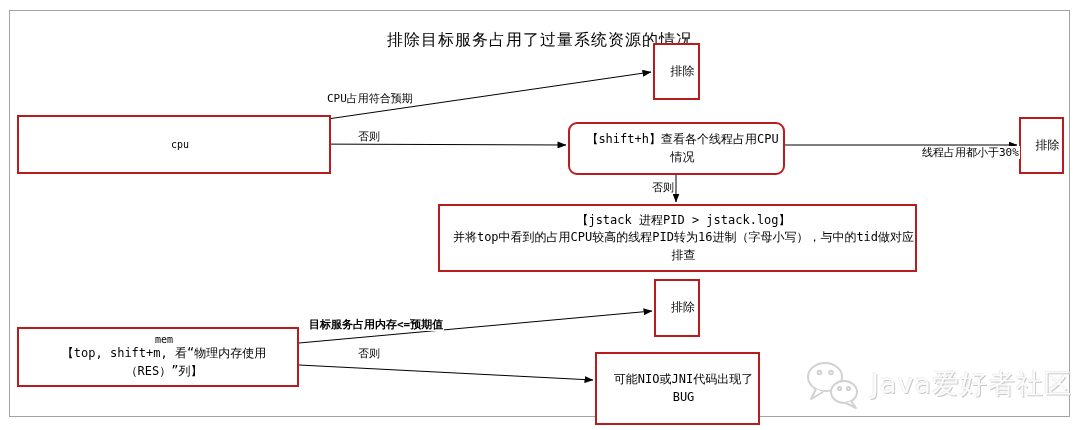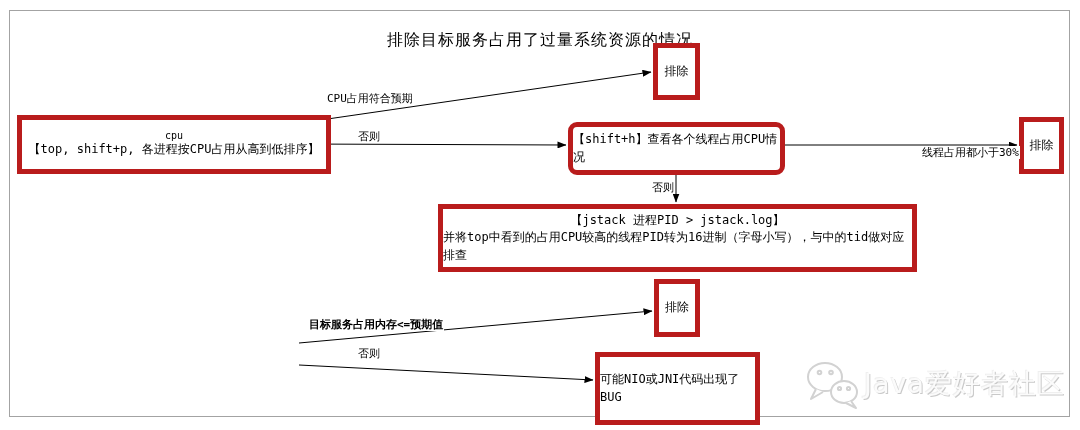--- a/index.html
+++ b/index.html
@@ -10,32 +10,32 @@
   .frame{
     position:absolute;left:9px;top:10px;width:1061px;height:407px;
     border:1px solid #a3a3a3;box-sizing:border-box;background:#fff;
   }
   .title{
     position:absolute;left:0;top:30px;width:100%;text-align:center;
     font-size:16px;letter-spacing:1px;color:#000;
     font-family:"DejaVu Sans","Liberation Sans",sans-serif;
   }
   .node{
-    position:absolute;border:5px solid #b91c1c;background:#fff;box-sizing:border-box;
+    position:absolute;border:2px solid #b91c1c;background:#fff;box-sizing:border-box;
     display:flex;flex-direction:column;align-items:center;justify-content:center;
-    font-size:12px;line-height:1.45;text-align:left;color:#000;
+    font-size:12px;line-height:1.45;text-align:center;color:#000;padding-left:12px;
   }
   .node .tag{font-size:10px;line-height:1.1;}
   .edge-label{
     position:absolute;font-size:11px;color:#000;white-space:nowrap;background:#fff;
     padding:0 1px;line-height:1.2;
   }
   svg.wires{position:absolute;left:0;top:0;width:1080px;height:430px;pointer-events:none;}
   .watermark{
-    position:absolute;left:804px;top:358px;display:flex;align-items:center;gap:4px;
+    position:absolute;left:804px;top:358px;display:flex;align-items:center;gap:11px;
     user-select:none;
   }
   .watermark .wm-text{
     font-size:27px;color:#fbfbfb;letter-spacing:1px;
     text-shadow:1px 1px 0 #c9c9c9, -1px -1px 0 #efefef;
     font-family:"DejaVu Sans","Liberation Sans",sans-serif;
   }
 </style>
 </head>
 <body>
@@ -57,40 +57,43 @@
       <line x1="300" y1="144" x2="566" y2="145" marker-end="url(#arr)"></line>
       <line x1="785" y1="145" x2="1017" y2="145" marker-end="url(#arr)"></line>
       <line x1="676" y1="175" x2="676" y2="202" marker-end="url(#arr)"></line>
       <line x1="299" y1="343" x2="652" y2="311" marker-end="url(#arr)"></line>
       <line x1="299" y1="365" x2="593" y2="380" marker-end="url(#arr)"></line>
     </g>
   </svg>
 
   <div class="node" style="left:17px;top:115px;width:314px;height:59px;">
     <div class="tag">cpu</div>
-    <div>【top, shift+p, 各进程按CPU占用从高到低排序】</div>
   </div>
 
   <div class="node" style="left:653px;top:43px;width:47px;height:57px;">
     <div>排除</div>
   </div>
 
   <div class="node" style="left:568px;top:122px;width:217px;height:53px;border-radius:9px;">
     <div>【shift+h】查看各个线程占用CPU情况</div>
   </div>
 
   <div class="node" style="left:1019px;top:117px;width:45px;height:57px;">
     <div>排除</div>
   </div>
 
   <div class="node" style="left:438px;top:204px;width:479px;height:68px;">
     <div>【jstack 进程PID &gt; jstack.log】</div>
     <div>并将top中看到的占用CPU较高的线程PID转为16进制（字母小写），与中的tid做对应排查</div>
   </div>
 
+  <div class="node" style="left:17px;top:327px;width:282px;height:60px;">
+    <div class="tag">mem</div>
+    <div>【top, shift+m, 看“物理内存使用（RES）”列】</div>
+  </div>
 
   <div class="node" style="left:654px;top:279px;width:46px;height:58px;">
     <div>排除</div>
   </div>
 
   <div class="node" style="left:595px;top:352px;width:165px;height:73px;">
     <div>可能NIO或JNI代码出现了BUG</div>
   </div>
 
   <div class="edge-label" style="left:326px;top:92px;">CPU占用符合预期</div>

